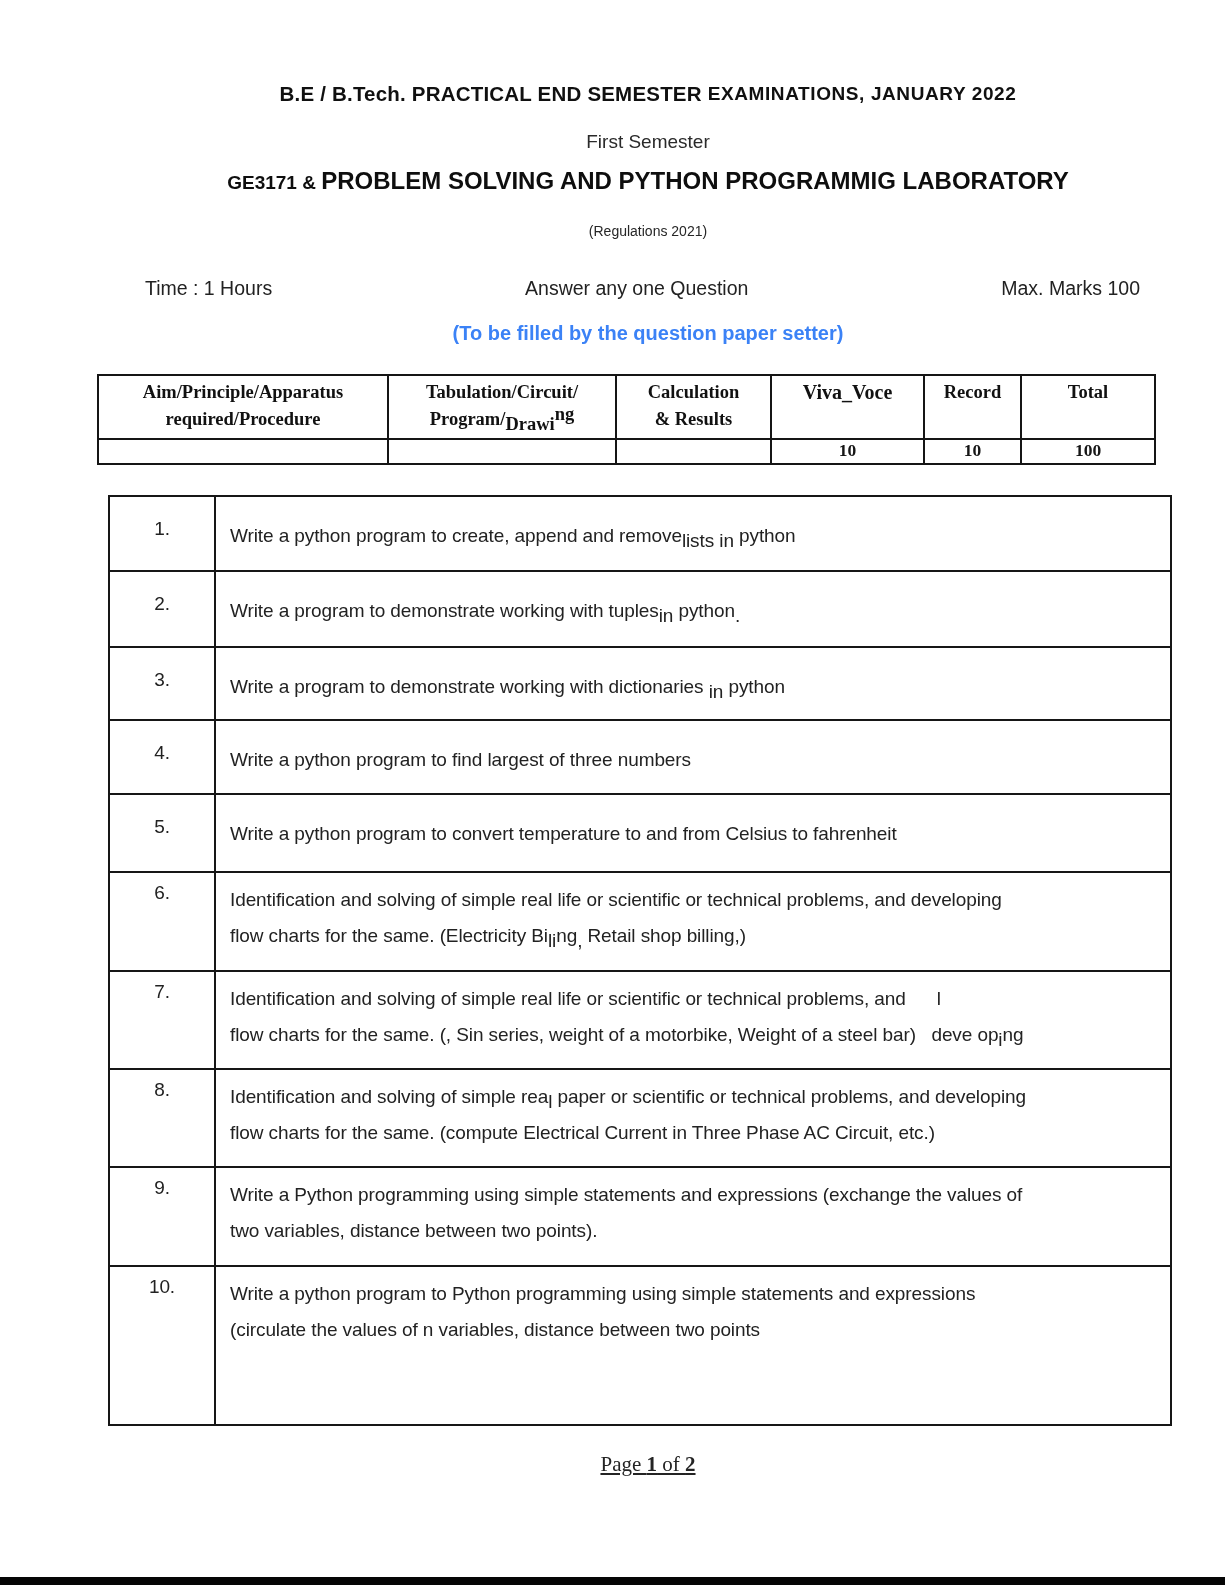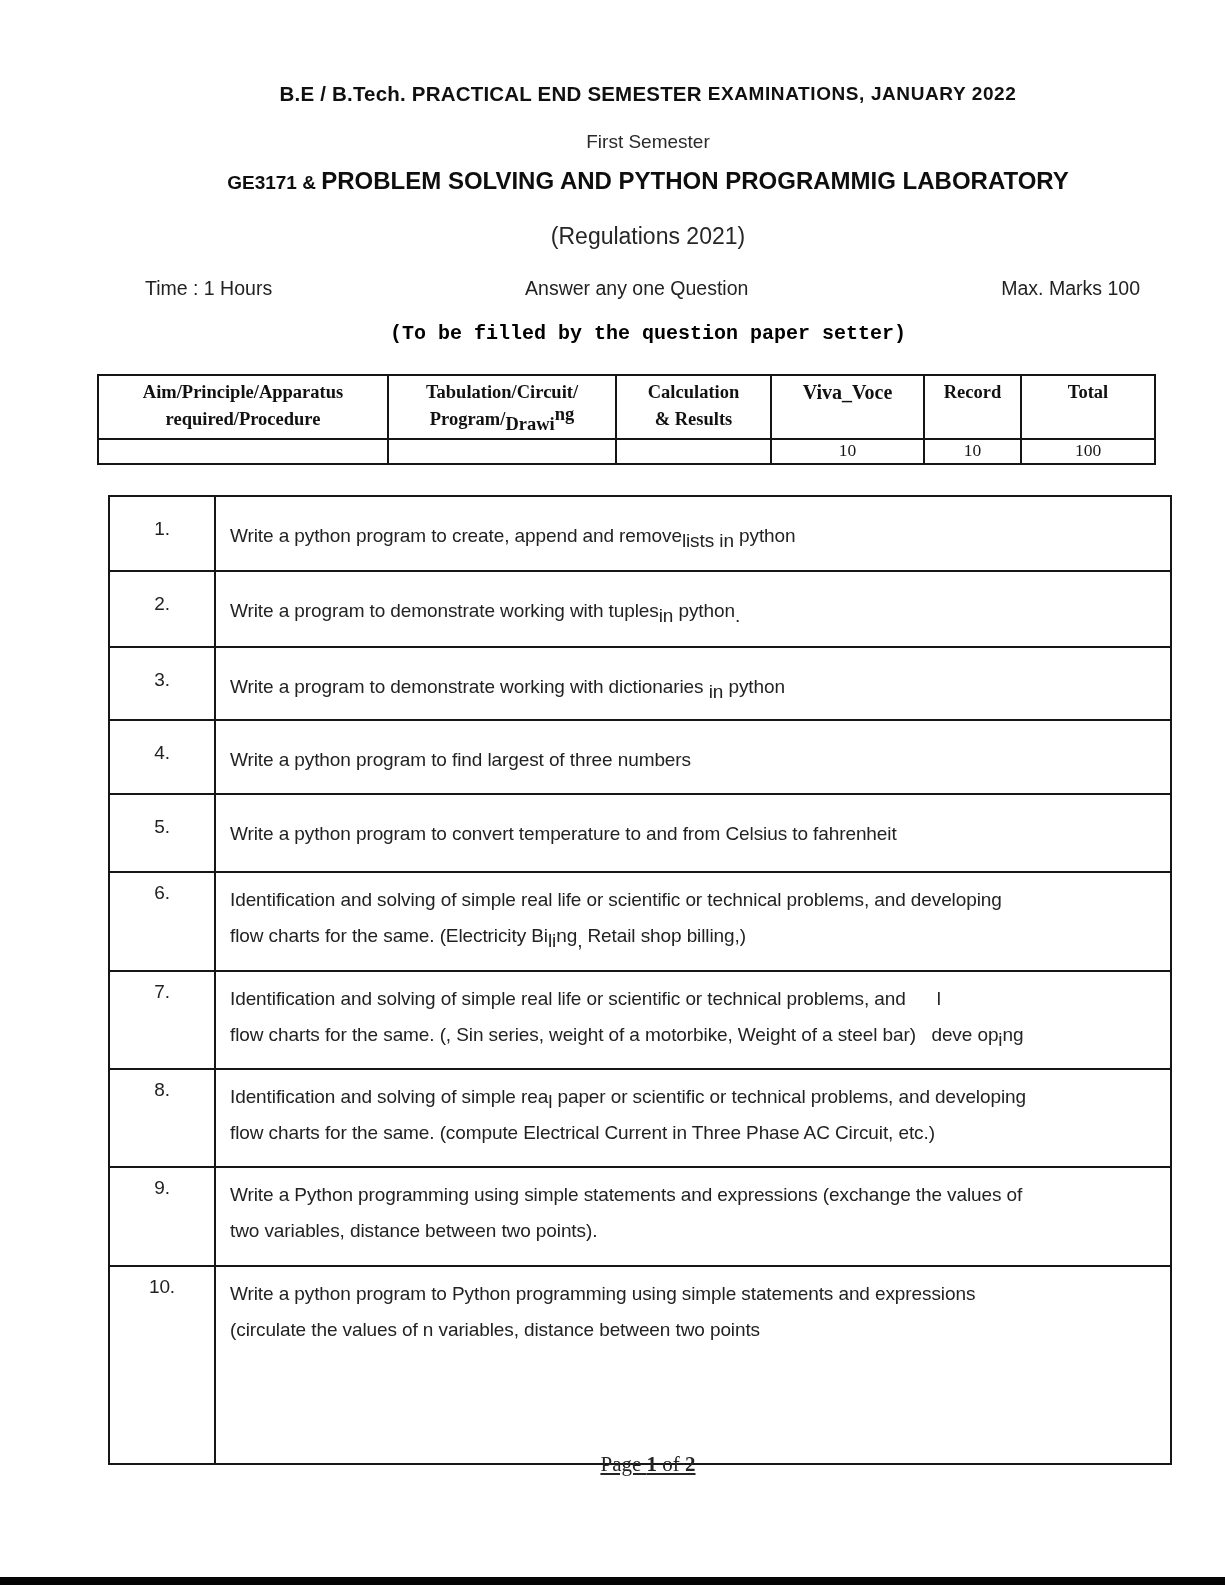--- a/index.html
+++ b/index.html
@@ -8,33 +8,33 @@
     color:#1c1c1c; font-family:"Liberation Sans", sans-serif; overflow:hidden;
   }
   
   .cx { position:absolute; left:71px; width:1154px; text-align:center; }
 
   .title { top:82px; font-size:20.5px; font-weight:bold; color:#101010; letter-spacing:0.2px; white-space:pre; }
   .title .t2 { font-size:19px; letter-spacing:0.6px; position:relative; top:-1px; }
   .semester { top:131px; font-size:19px; color:#2a2a2a; }
   .course { top:167px; font-size:24px; font-weight:bold; color:#0e0e0e; white-space:pre; }
   .course .code { font-size:19px; }
-  .regulations { top:223px; font-size:23px; color:#262626; }
+  .regulations { top:223px; font-size:14px; color:#262626; }
   .inforow { position:absolute; top:277px; left:145px; width:995px;
     display:flex; justify-content:space-between; font-size:19.5px; color:#222; }
-  .setter { top:322px; font-size:20px; font-weight:bold; color:#000000;font-family:Liberation Mono, monospace; }
+  .setter { top:322px; font-size:20px; font-weight:bold; color:#3b82f6; }
 
   table { border-collapse:collapse; table-layout:fixed; }
   .marks { position:absolute; left:97px; top:374px; width:1057px;
     font-family:"Liberation Serif", serif; }
   .marks th, .marks td { border:2px solid #151515; overflow:hidden; }
   .marks th { font-weight:bold; font-size:18.5px; line-height:27px;
     vertical-align:top; padding:3px 2px 0 2px; height:59px; text-align:center; color:#111; }
   .marks th:nth-child(4) { font-size:20px; }
-  .marks td.val { height:20px; text-align:center; font-weight:normal; font-size:17.5px;
+  .marks td.val { height:20px; text-align:center; font-weight:bold; font-size:17.5px;
     padding:0 0 2px 0; vertical-align:middle; color:#161616; }
 
   .questions { position:absolute; left:108px; top:495px; width:1064px;
     font-size:19px; color:#222; letter-spacing:-0.1px; }
   .questions td { border:2px solid #161616; vertical-align:top; overflow:hidden; }
   .qnum { text-align:center; }
   .qtext { padding-left:14px; padding-right:10px; }
   .qline { white-space:pre; line-height:36px; }
   tr.single td { padding-top:21px; }
   tr.multi td { padding-top:9px; }
@@ -167,21 +167,21 @@
             <div class="qline"><span>flow charts for the same. (compute Electrical Current in Three Phase AC Circuit, etc.)</span></div>
           </td>
         </tr>
         <tr class="multi" style="height: 99px;">
           <td class="qnum">9.</td>
           <td class="qtext">
             <div class="qline"><span>Write a Python programming using simple statements and expressions (exchange the values of</span></div>
             <div class="qline"><span>two variables, distance between two points).</span></div>
           </td>
         </tr>
-        <tr class="multi" style="height: 198px; padding-left: 19px;">
+        <tr class="multi" style="height: 159px; padding-left: 19px;">
           <td class="qnum">10.</td>
           <td class="qtext">
             <div class="qline"><span>Write a python program to Python programming using simple statements and expressions</span></div>
             <div class="qline"><span>(circulate the values of n variables, distance between two points</span></div>
           </td>
         </tr>
       </tbody>
   </table>
 
   <div class="cx footer"><span>Page </span><span class="b">1</span><span> of </span><span class="b">2</span></div>

